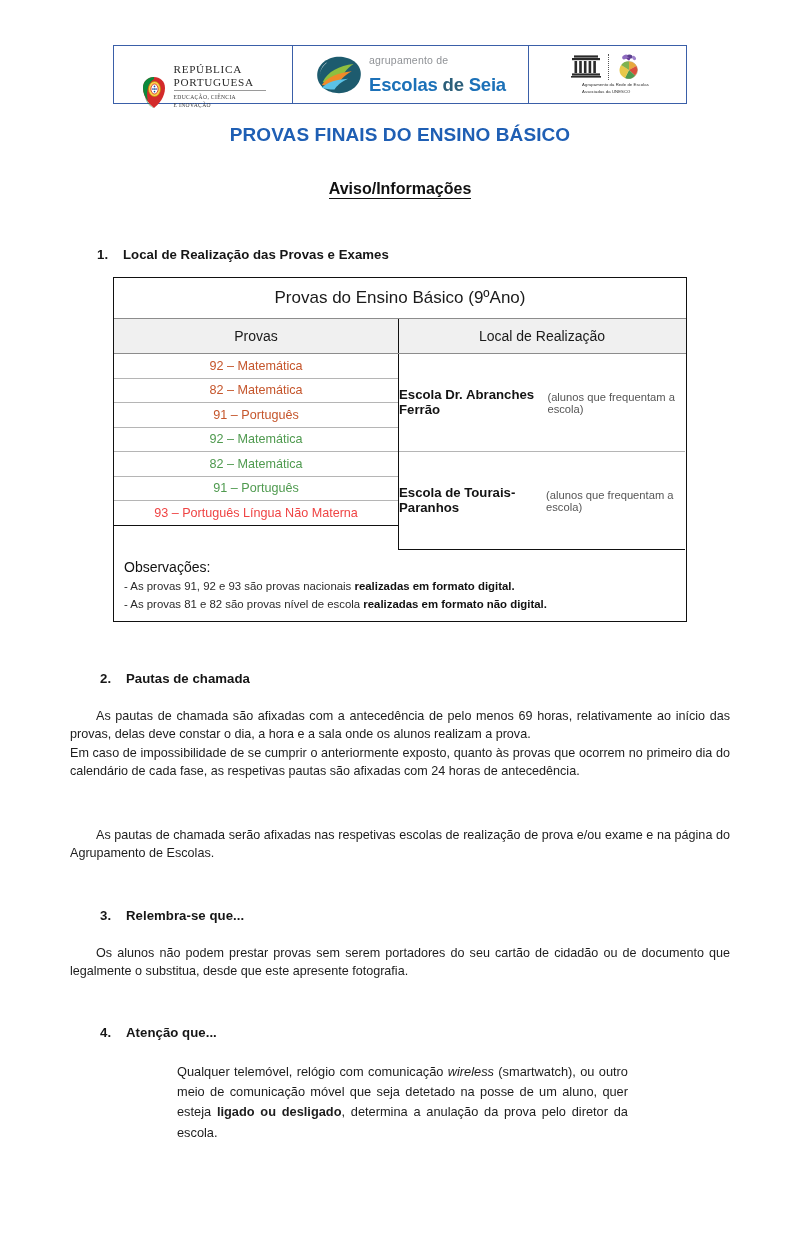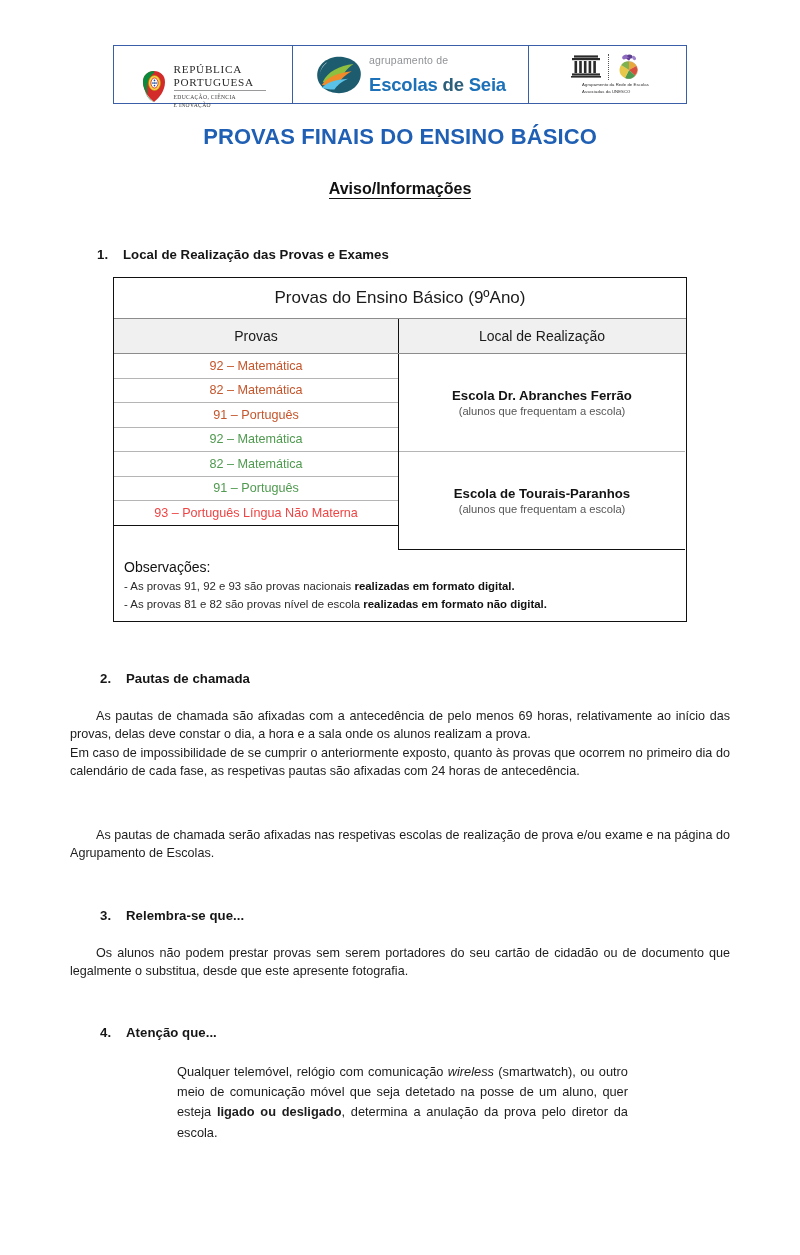--- a/index.html
+++ b/index.html
@@ -41,21 +41,21 @@
     align-items: center;
     justify-content: center;
     box-sizing: border-box;
     position: relative;
   }
   .logo-cell.c1 { width: 179px; border-right: 1.5px solid #3a5fa8; }
   .logo-cell.c2 { width: 236px; border-right: 1.5px solid #3a5fa8; }
   .logo-cell.c3 { width: 156px; }
 
   
-  .rp-wrap { display: flex; align-items: center; gap: 7px; margin-top: 24px; }
+  .rp-wrap { display: flex; align-items: flex-end; gap: 7px; margin-top: 24px; }
   .rp-shield { width: 26px; height: 34px; flex: 0 0 auto; }
   .rp-text { display: flex; flex-direction: column; }
   .rp-title {
     font-family: "Liberation Serif", serif;
     font-size: 11.2px;
     letter-spacing: 0.7px;
     color: #2b2b2b;
     line-height: 1.12;
   }
   .rp-rule {
@@ -102,21 +102,21 @@
     width: 100%;
     padding-left: 17px;
     box-sizing: border-box;
   }
 
   
   .doc-title {
     position: absolute;
     left: 0; top: 124px; width: 800px;
     text-align: center;
-    font-size: 22px;
+    font-size: 19px;
     font-weight: bold;
     color: #1f5fb4;
     letter-spacing: 0.1px;
   }
   .doc-subtitle {
     position: absolute;
     left: 0; top: 180px; width: 800px;
     text-align: center;
     font-size: 16px;
     font-weight: bold;
@@ -190,21 +190,21 @@
     font-size: 12.6px;
     box-sizing: border-box;
     border-bottom: 1px solid #b5b5b5;
   }
   .prova-row.grp-end { border-bottom: 1.3px solid #111111; }
   .prova-row.last { border-bottom: 1.3px solid #111111; }
 
   .place-cell {
     height: 98px;
     display: flex;
-    flex-direction: column;
+    flex-direction: row;
     align-items: center;
     justify-content: center;
     box-sizing: border-box;
     border-bottom: 1px solid #b5b5b5;
   }
   .place-cell.last { border-bottom: 1.3px solid #111111; }
   .place-name {
     font-size: 13.2px;
     font-weight: bold;
     color: #131313;

